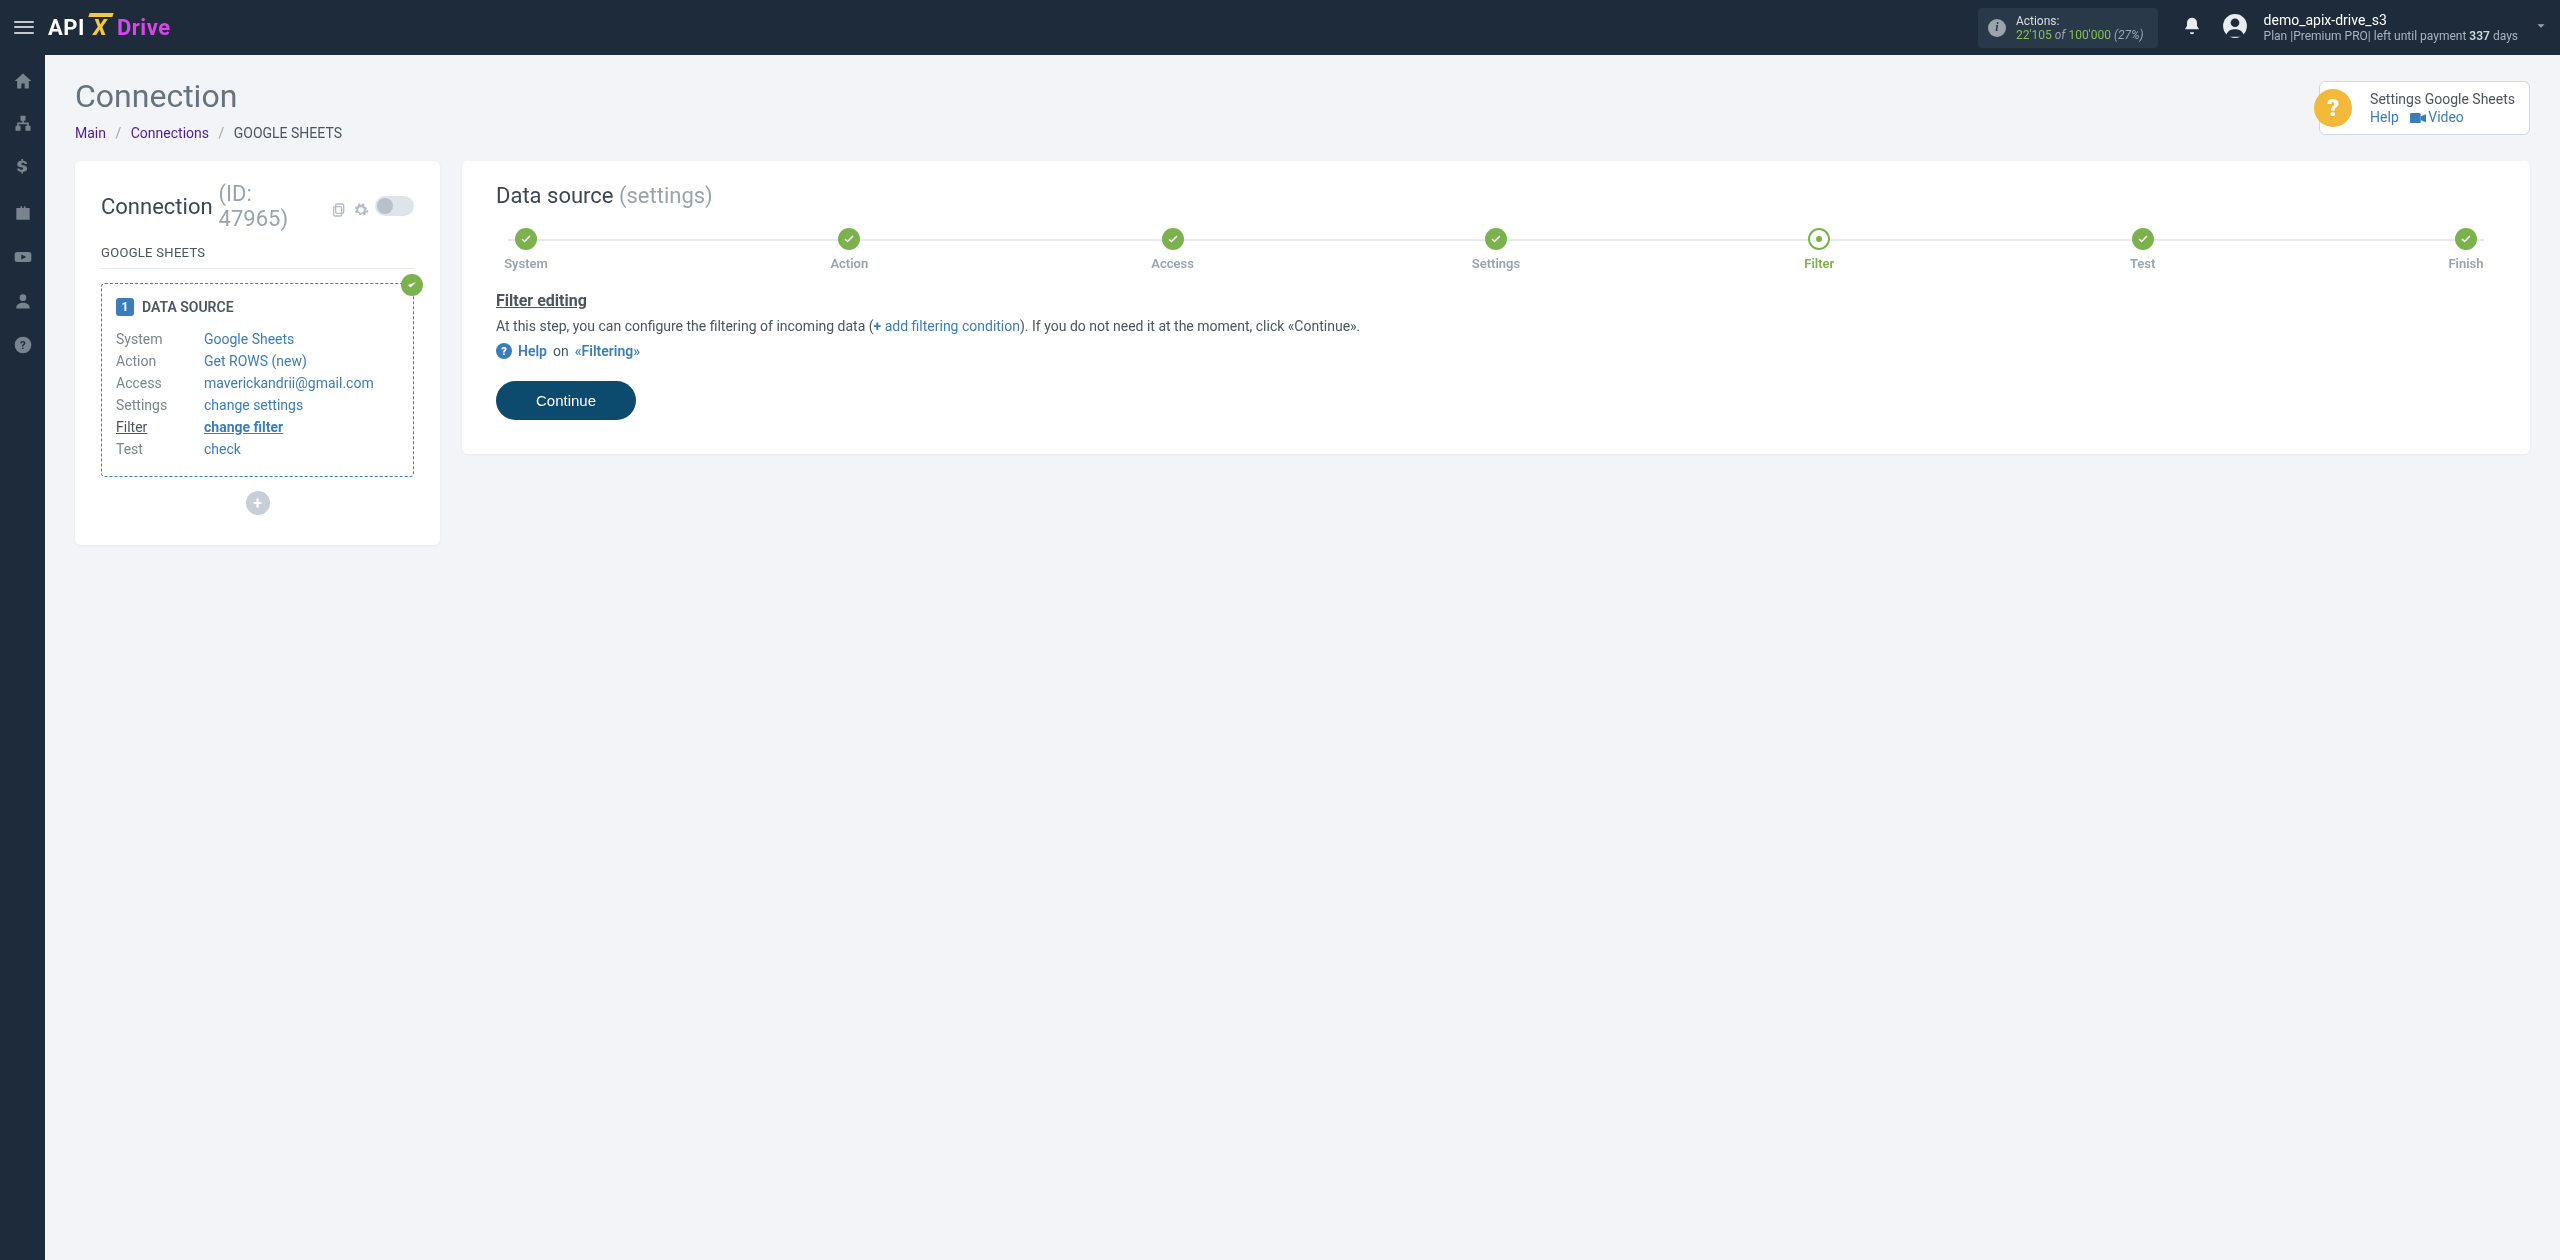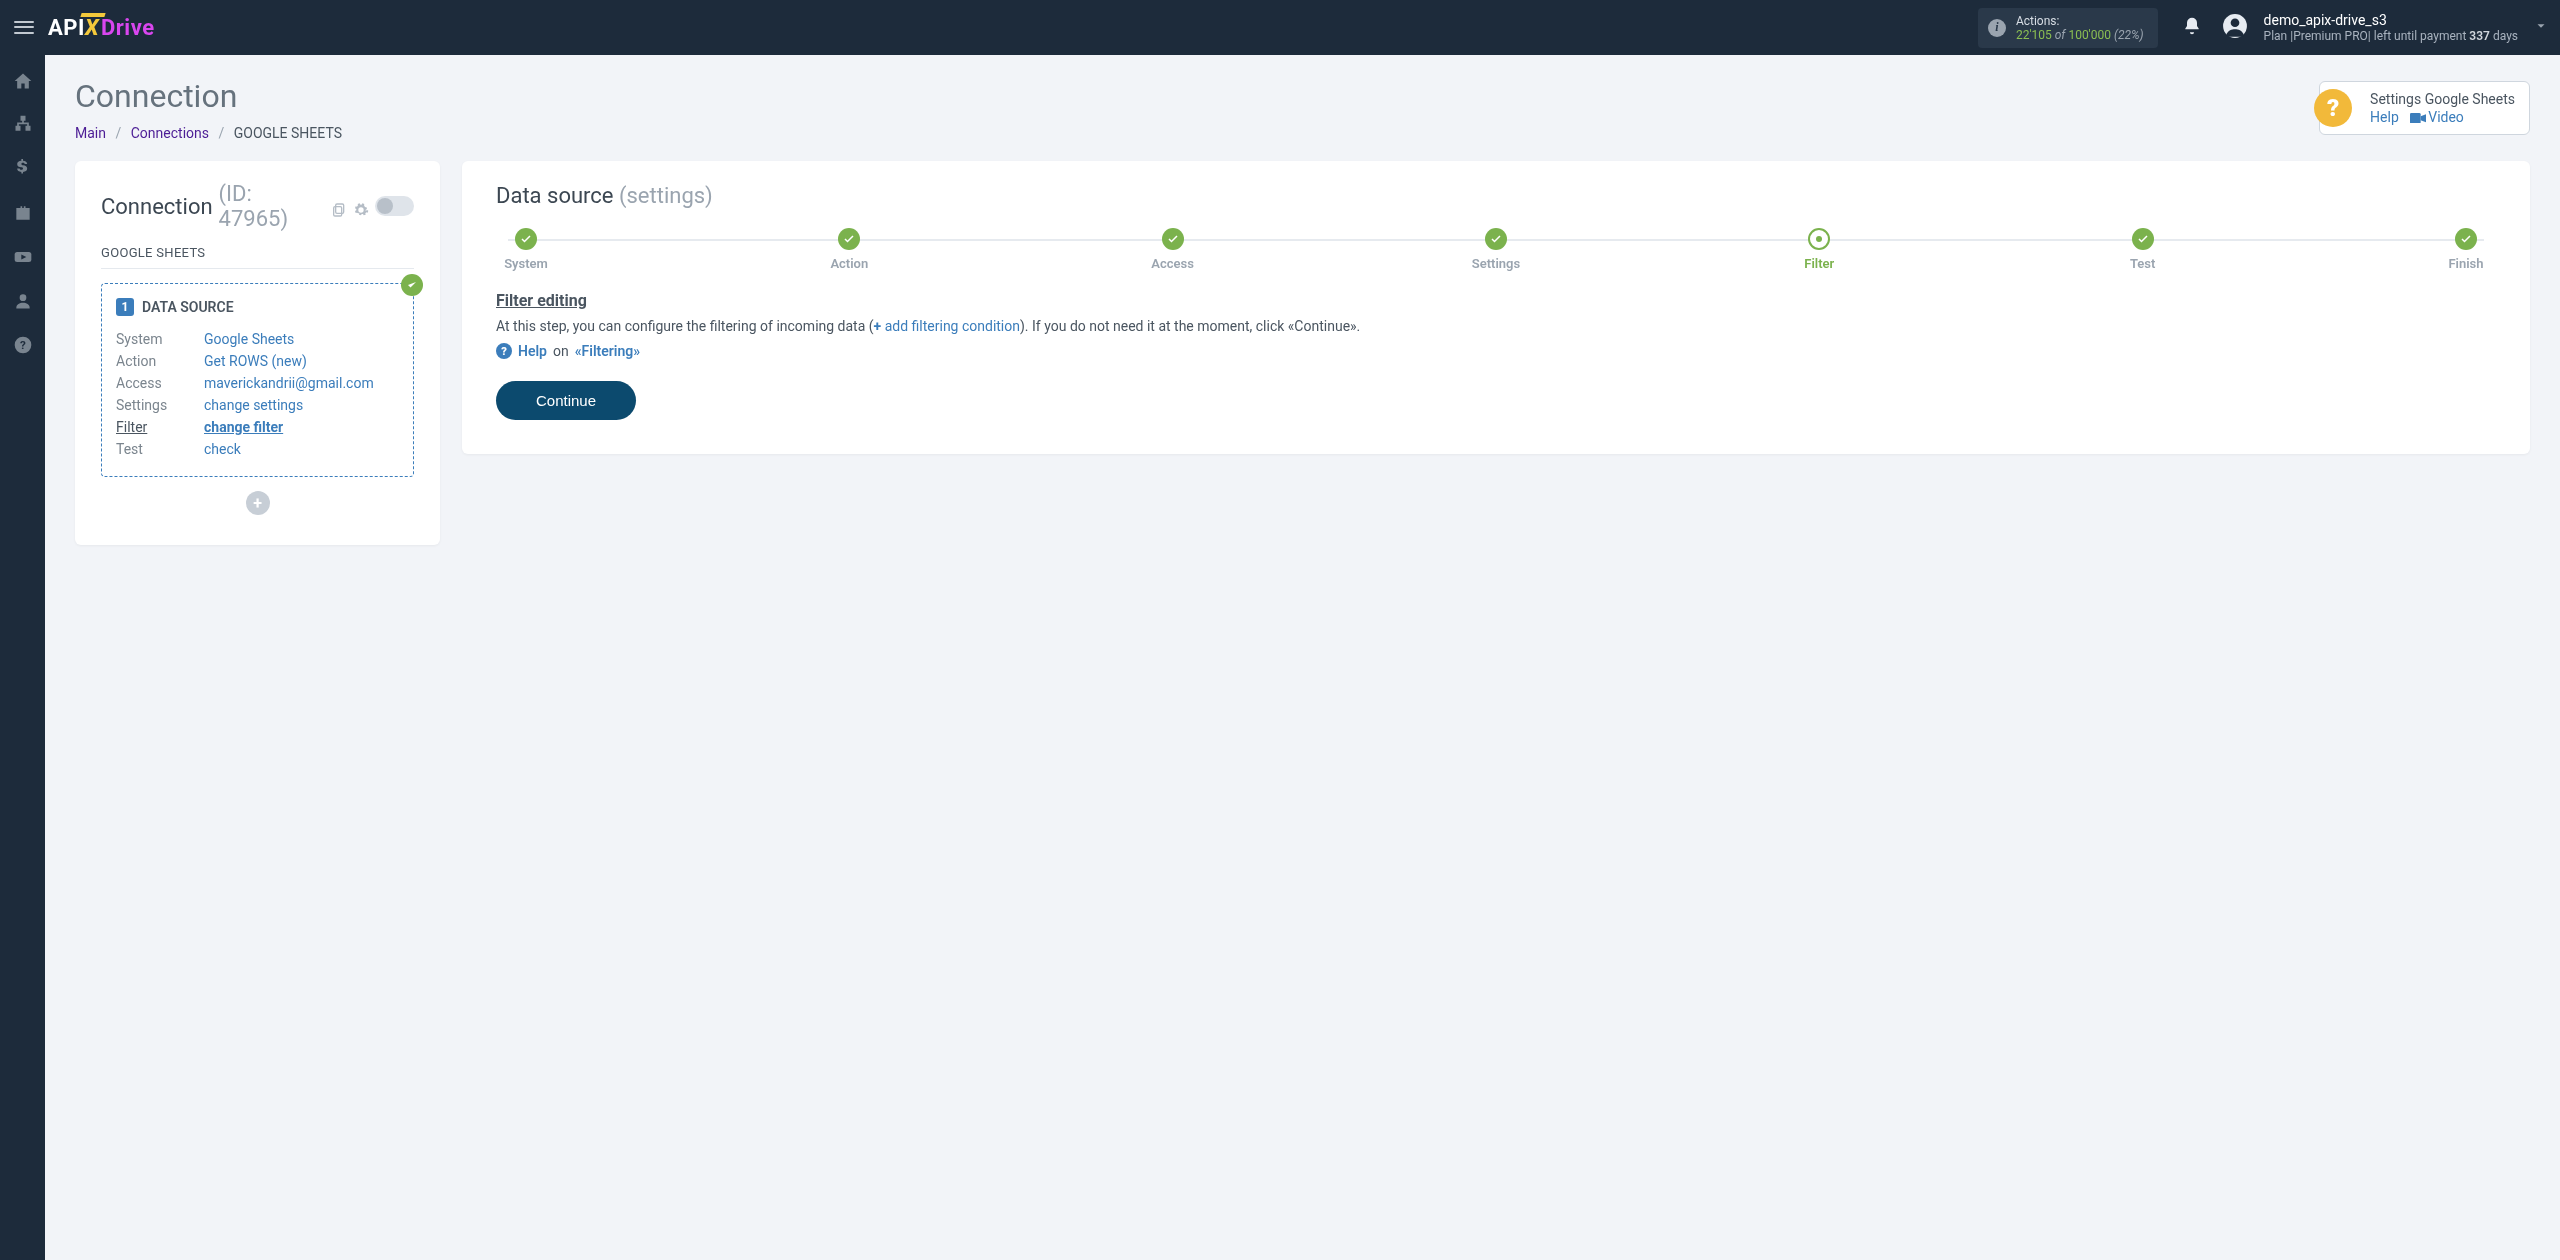--- a/index.html
+++ b/index.html
@@ -1,20 +1,20 @@
 <!DOCTYPE html>
 <html><head>
 <meta charset="utf-8">
 <style>
   * { box-sizing: border-box; margin: 0; padding: 0; }
   body { font-family: -apple-system, BlinkMacSystemFont, "Segoe UI", Roboto, "Helvetica Neue", Arial, sans-serif; background: #f2f4f8; color: #333; font-size: 14px; }
   .topbar { height: 55px; background: #1d2b3b; display: flex; align-items: center; padding: 0 12px; color: #fff; }
   .hamburger { width: 24px; height: 24px; cursor: pointer; display: flex; flex-direction: column; justify-content: space-around; padding: 4px 2px; }
   .hamburger span { height: 2px; background: #c2c9d1; border-radius: 1px; }
-  .logo { margin-left: 12px; font-weight: 700; font-size: 22px; letter-spacing: 0.5px; display: flex; align-items: center; }
+  .logo { margin-left: 12px; font-weight: 700; font-size: 22px; letter-spacing: 0.5px; display: flex; align-items: center; gap: 8px; }
   .logo .api { color: #fff; }
   .logo .x { color: #f4c93b; font-style: italic; font-weight: 800; position: relative; }
   .logo .x::before { content: ""; position: absolute; top: -2px; left: -4px; right: -6px; height: 4px; background: #f4c93b; transform: skew(-18deg); }
   .logo .drive { color: #d946ef; margin-left: 2px; }
   .top-spacer { flex: 1; }
   .actions-box { background: #2a394a; border-radius: 4px; padding: 6px 14px 6px 38px; position: relative; margin-right: 14px; }
   .actions-box .info-ic { position: absolute; left: 10px; top: 50%; transform: translateY(-50%); width: 18px; height: 18px; border-radius: 50%; background: #9aa4af; display: flex; align-items: center; justify-content: center; font-family: Georgia, serif; font-style: italic; font-weight: bold; color: #2a394a; font-size: 12px; }
   .actions-box .lbl { font-size: 12px; color: #d7dde4; }
   .actions-box .val { font-size: 12px; }
   .actions-box .v1 { color: #8bbf52; }
@@ -106,21 +106,21 @@
     <span class="drive">Drive</span>
   </div>
   <div class="top-spacer"></div>
   <div class="actions-box">
     <span class="info-ic">i</span>
     <div class="lbl">Actions:</div>
     <div class="val">
       <span class="v1">22'105</span>
       <span class="of">of</span>
       <span class="v2">100'000</span>
-      <span class="pct">(22%)</span>
+      <span class="pct">(27%)</span>
     </div>
   </div>
   <div class="bell">
     <svg viewBox="0 0 24 24">
         <path d="M12 2a6 6 0 0 0-6 6v4l-2 3v1h16v-1l-2-3V8a6 6 0 0 0-6-6zm0 20a2.5 2.5 0 0 0 2.5-2.5h-5A2.5 2.5 0 0 0 12 22z"></path>
       </svg>
   </div>
   <div class="userpic">
     <svg viewBox="0 0 24 24">
         <circle cx="12" cy="12" r="11" fill="#e7ecf2"></circle>

